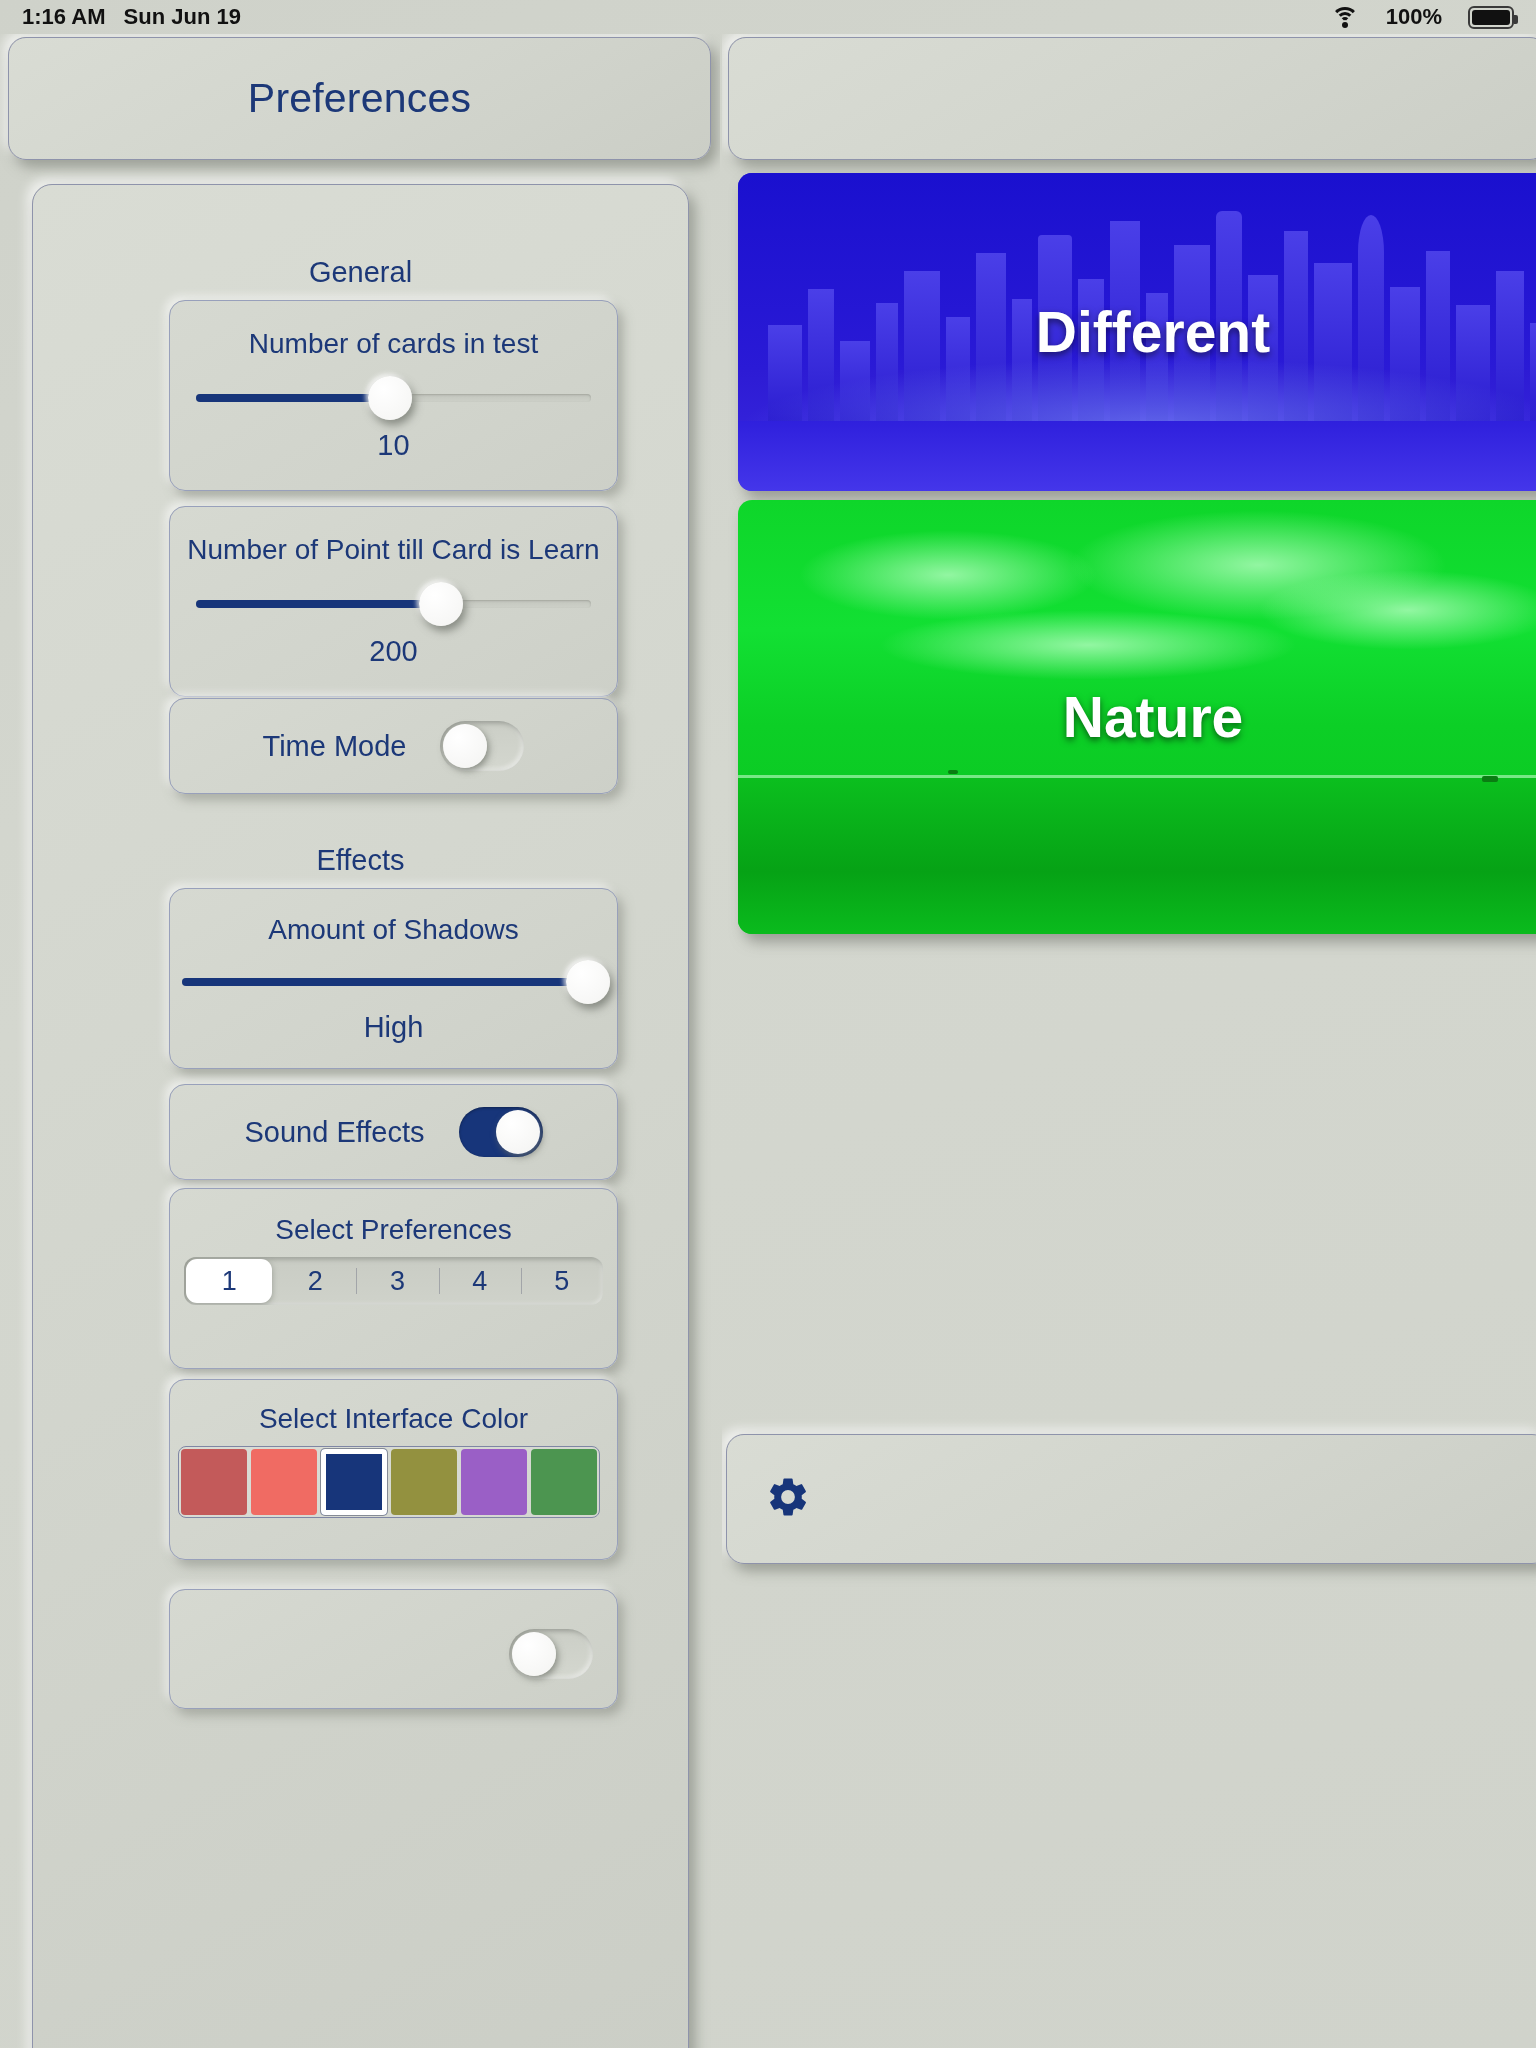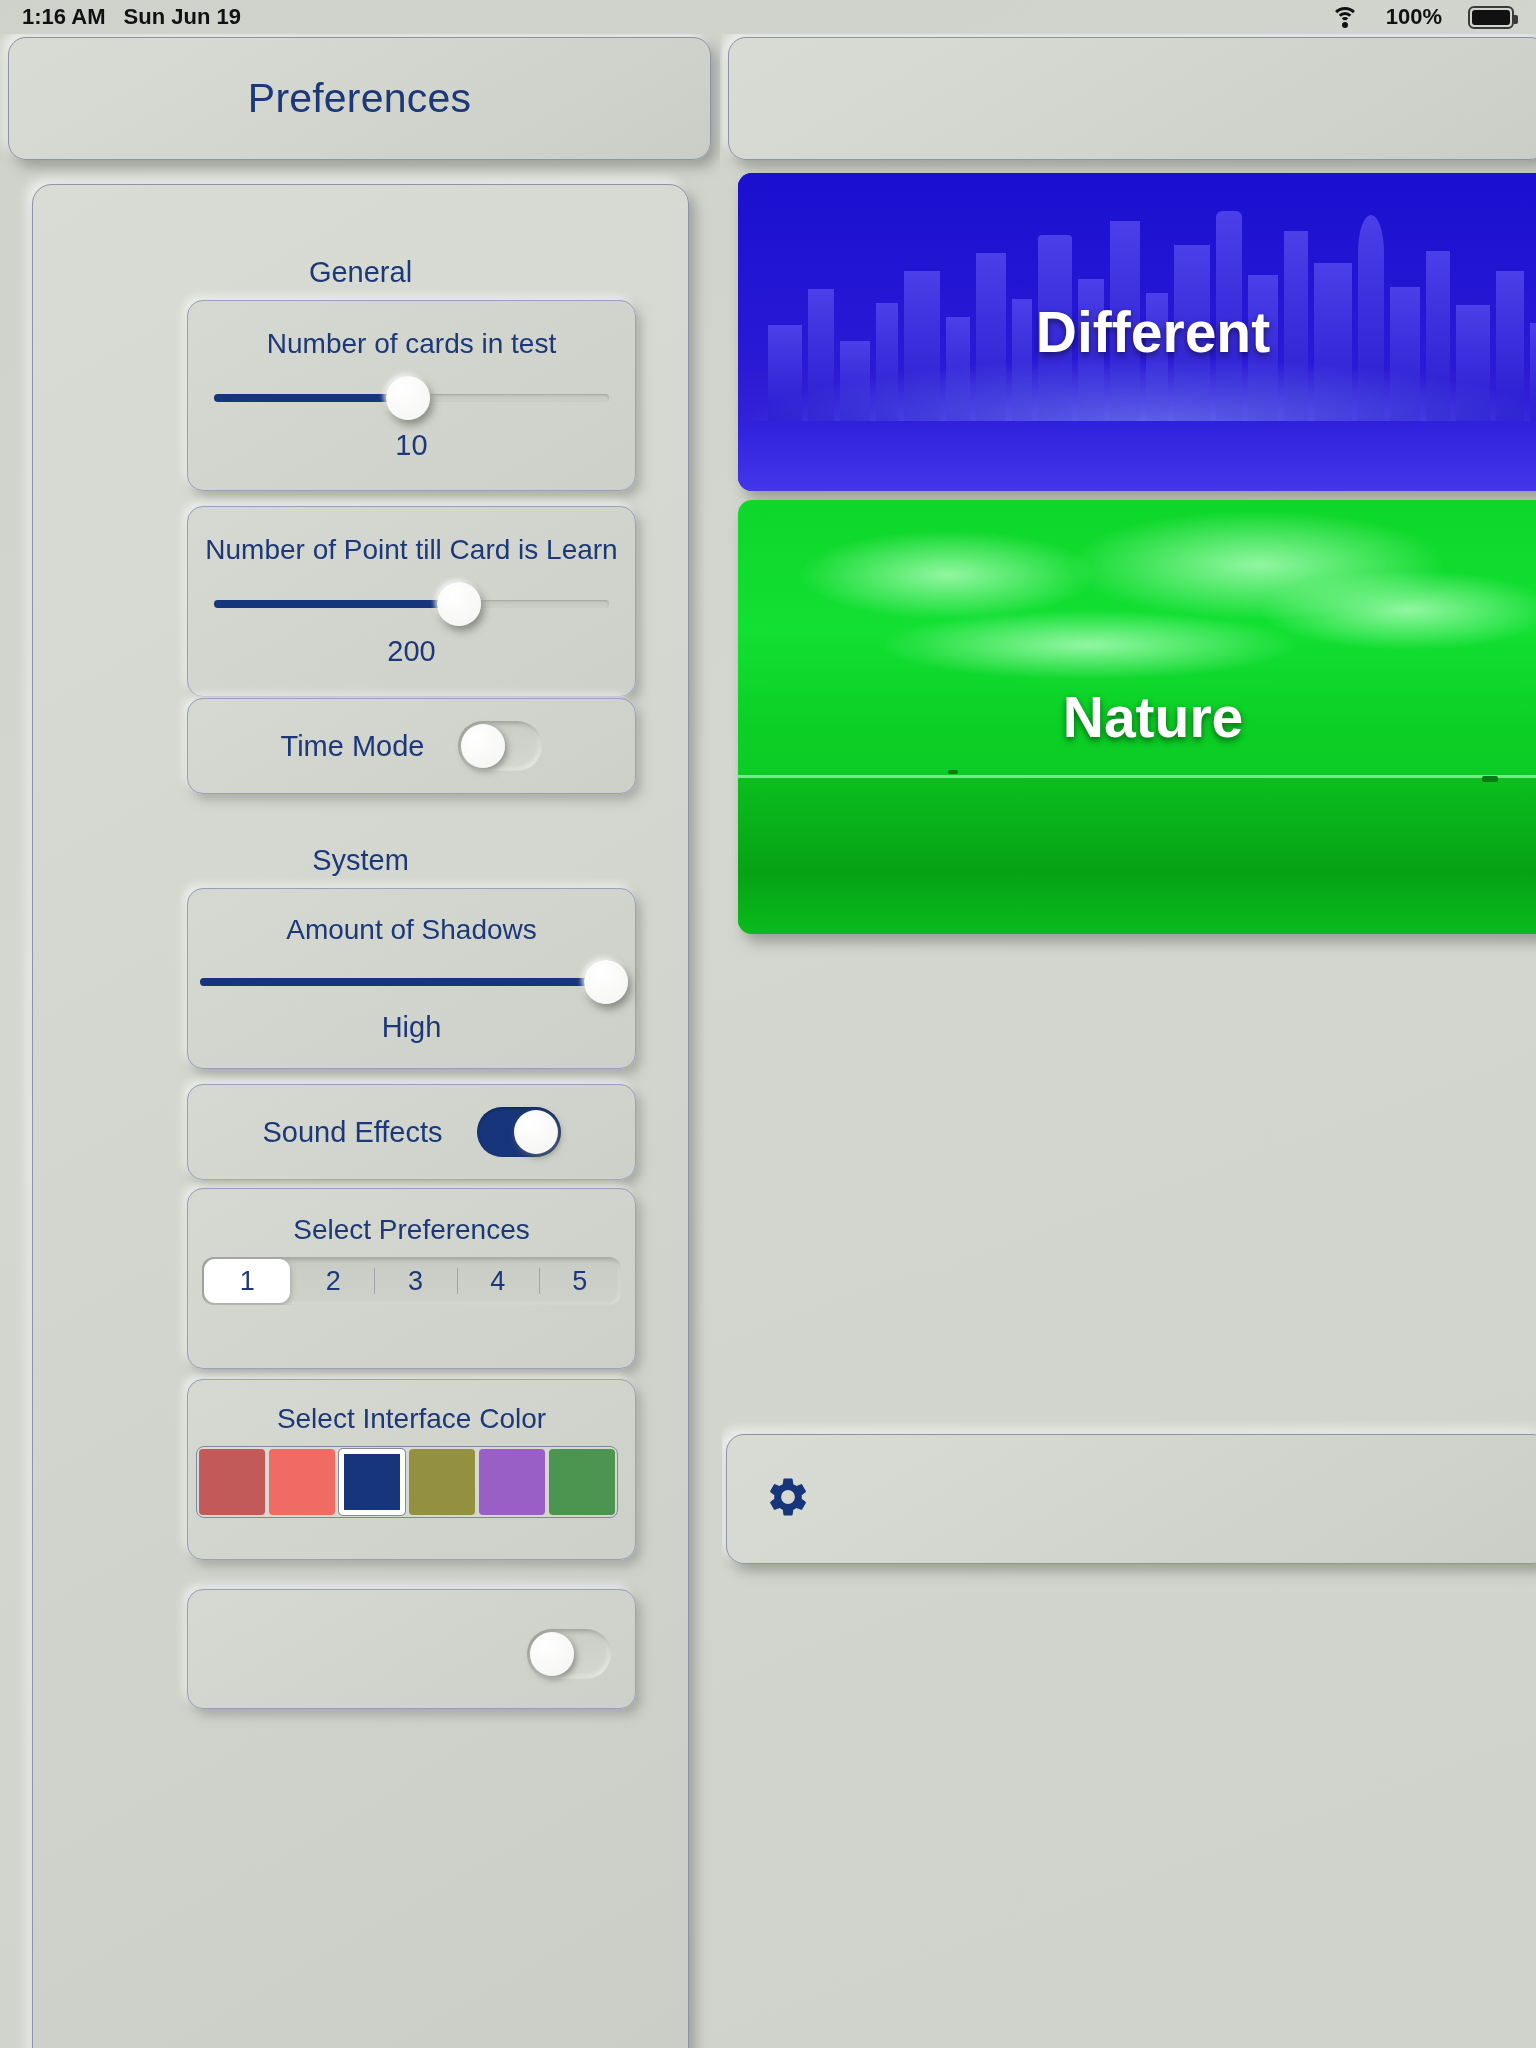--- a/index.html
+++ b/index.html
@@ -53,21 +53,21 @@
 
   .title-card{ position:absolute; left:8px; top:3px; width:703px; height:123px;
     display:flex; align-items:center; justify-content:center; }
   .title-card .t{ font-size:41px; color:#1c3878; letter-spacing:.2px; }
 
   .settings-card{ position:absolute; left:32px; top:150px; width:657px; height:1900px;
     border-radius:20px; overflow:hidden; }
 
   .section-title{ text-align:center; font-size:29px; color:#1c3878; }
 
-  .row{ position:absolute; left:154px; width:449px; }
+  .row{ position:absolute; left:136px; width:449px; }
 
   
   .slider-label{ text-align:center; font-size:28px; color:#1c3878; }
   .track{ position:relative; height:8px; border-radius:5px;
           background:linear-gradient(#c3c6be,#cdd0c8); box-shadow:inset 0 1px 2px rgba(140,143,135,.6); }
   .track .fill{ position:absolute; left:0; top:0; height:8px; border-radius:5px; background:#17357a; }
   .thumb{ position:absolute; top:50%; width:44px; height:44px; margin-top:-22px; margin-left:-22px;
     background:radial-gradient(circle at 35% 30%,#ffffff,#f4f4f2); border-radius:50%;
     box-shadow:3px 5px 9px rgba(110,114,106,.75), -2px -2px 5px rgba(255,255,255,.9); }
   .slider-value{ text-align:center; font-size:29px; color:#1c3878; }
@@ -189,21 +189,21 @@
 
       <div class="neu-inset row" style="top:513px;height:96px;">
         <div class="toggle-row">
           <span class="toggle-label">Time Mode</span>
           <span class="switch off">
               <span class="knob"></span>
             </span>
         </div>
       </div>
 
-      <div class="section-title" style="position:absolute;left:0;right:0;top:659px;">System</div>
+      <div class="section-title" style="position:absolute;left:0;right:0;top:659px;">Effects</div>
 
       <div class="neu-inset row" style="top:703px;height:181px;">
         <div class="slider-label" style="position:absolute;left:0;right:0;top:25px;">Amount of Shadows</div>
         <div class="track" style="position:absolute;left:12px;right:12px;top:89px;">
           <div class="fill" style="width:96%;"></div>
           <div class="thumb" style="left:96%;"></div>
         </div>
         <div class="slider-value" style="position:absolute;left:0;right:0;top:122px;">High</div>
       </div>
 

